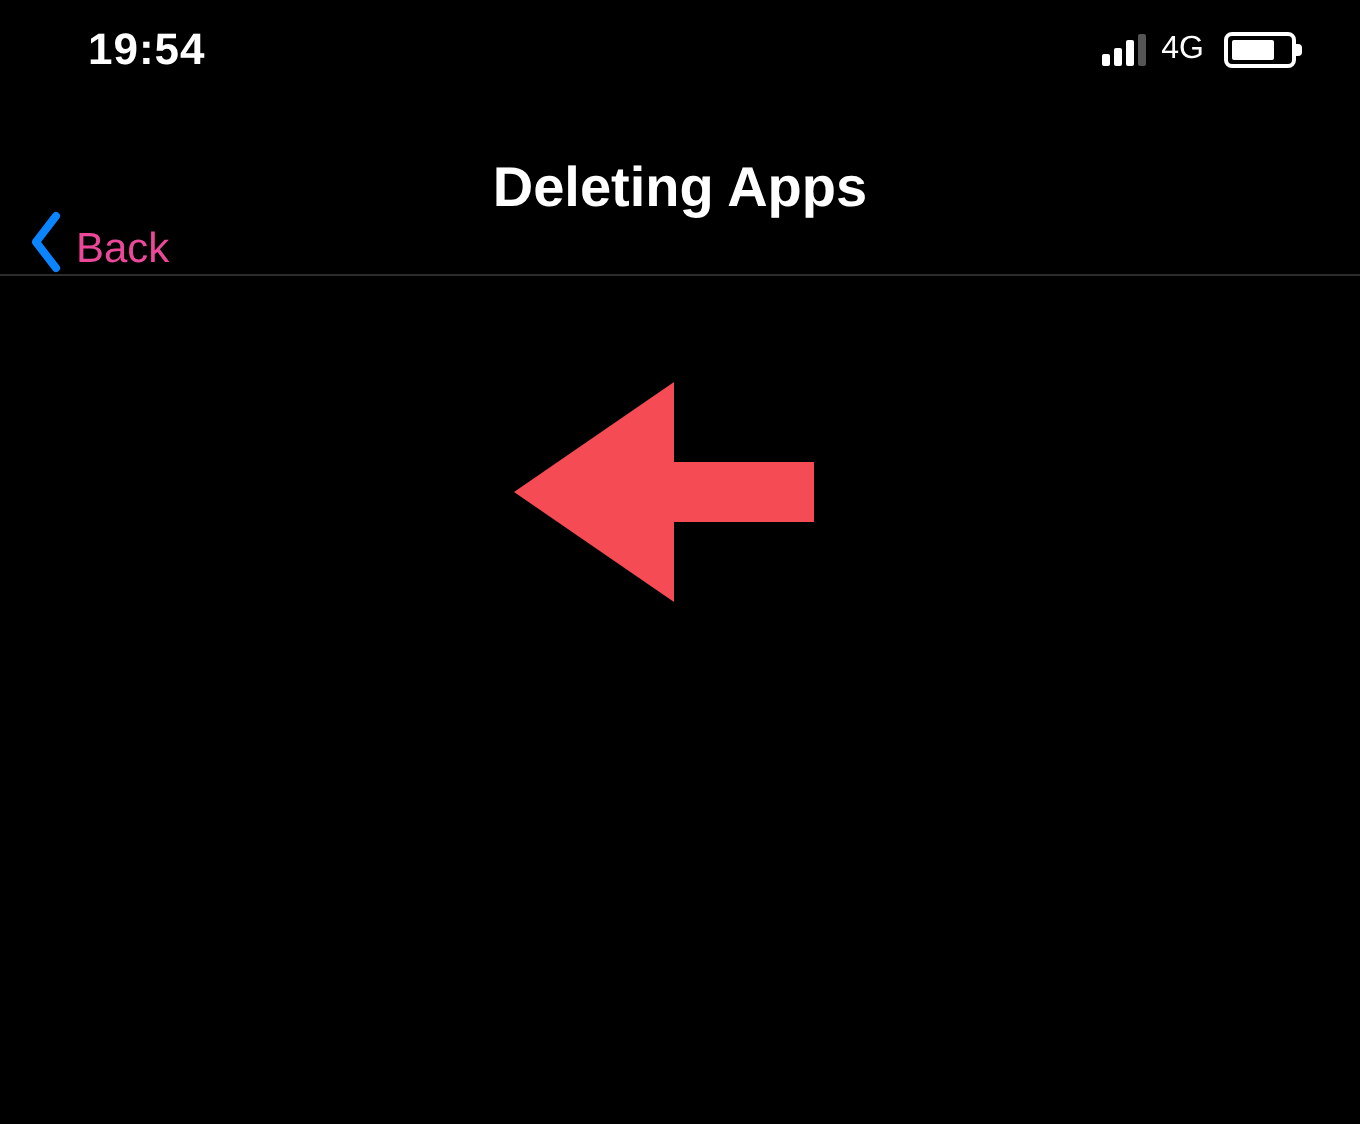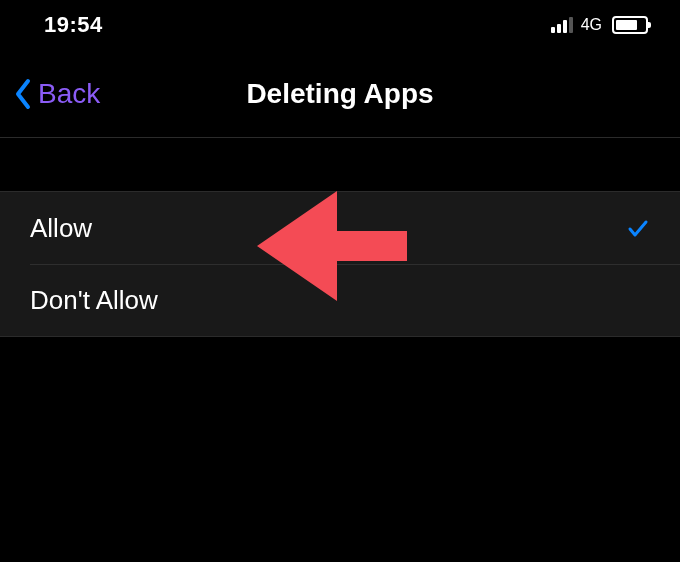--- a/index.html
+++ b/index.html
@@ -85,24 +85,24 @@
       position: relative;
       display: flex;
       align-items: center;
       border-bottom: 1px solid #2b2b2b;
     }
     .back-btn {
       position: absolute;
       left: 14px;
       height: 100%;
       display: flex;
-      align-items: center;
+      align-items: flex-end;
       gap: 6px;
-      color: #8b5cf6;
-      font-size: 28px;
+      color: #ec4899;
+      font-size: 21px;
       cursor: pointer;
     }
     .back-chevron svg {
       width: 18px;
       height: 32px;
       display: block;
     }
     .nav-title {
       margin: 16px auto;
       font-size: 28px;
@@ -180,33 +180,20 @@
           <polyline points="14,3 4,16 14,29"></polyline>
         </svg>
       </span>
       <span>Back</span>
     </div>
     <div class="nav-title">Deleting Apps</div>
   </div>
 
   <div class="section-gap"></div>
 
-  <div class="list">
-    <div class="row">
-      <span class="row-label">Allow</span>
-      <span class="checkmark">
-        <svg viewBox="0 0 24 24" fill="none" stroke="#0a84ff" stroke-width="3" stroke-linecap="round" stroke-linejoin="round">
-          <polyline points="4,13 9,19 20,6"></polyline>
-        </svg>
-      </span>
-    </div>
-    <div class="row">
-      <span class="row-label">Don't Allow</span>
-    </div>
-  </div>
 
   <div class="annotation-arrow">
     <svg width="160" height="110" viewBox="0 0 160 110">
       <polygon points="0,55 80,0 80,40 150,40 150,70 80,70 80,110" fill="#f44b55"></polygon>
     </svg>
   </div>
 
 </div>
 
 </body></html>

